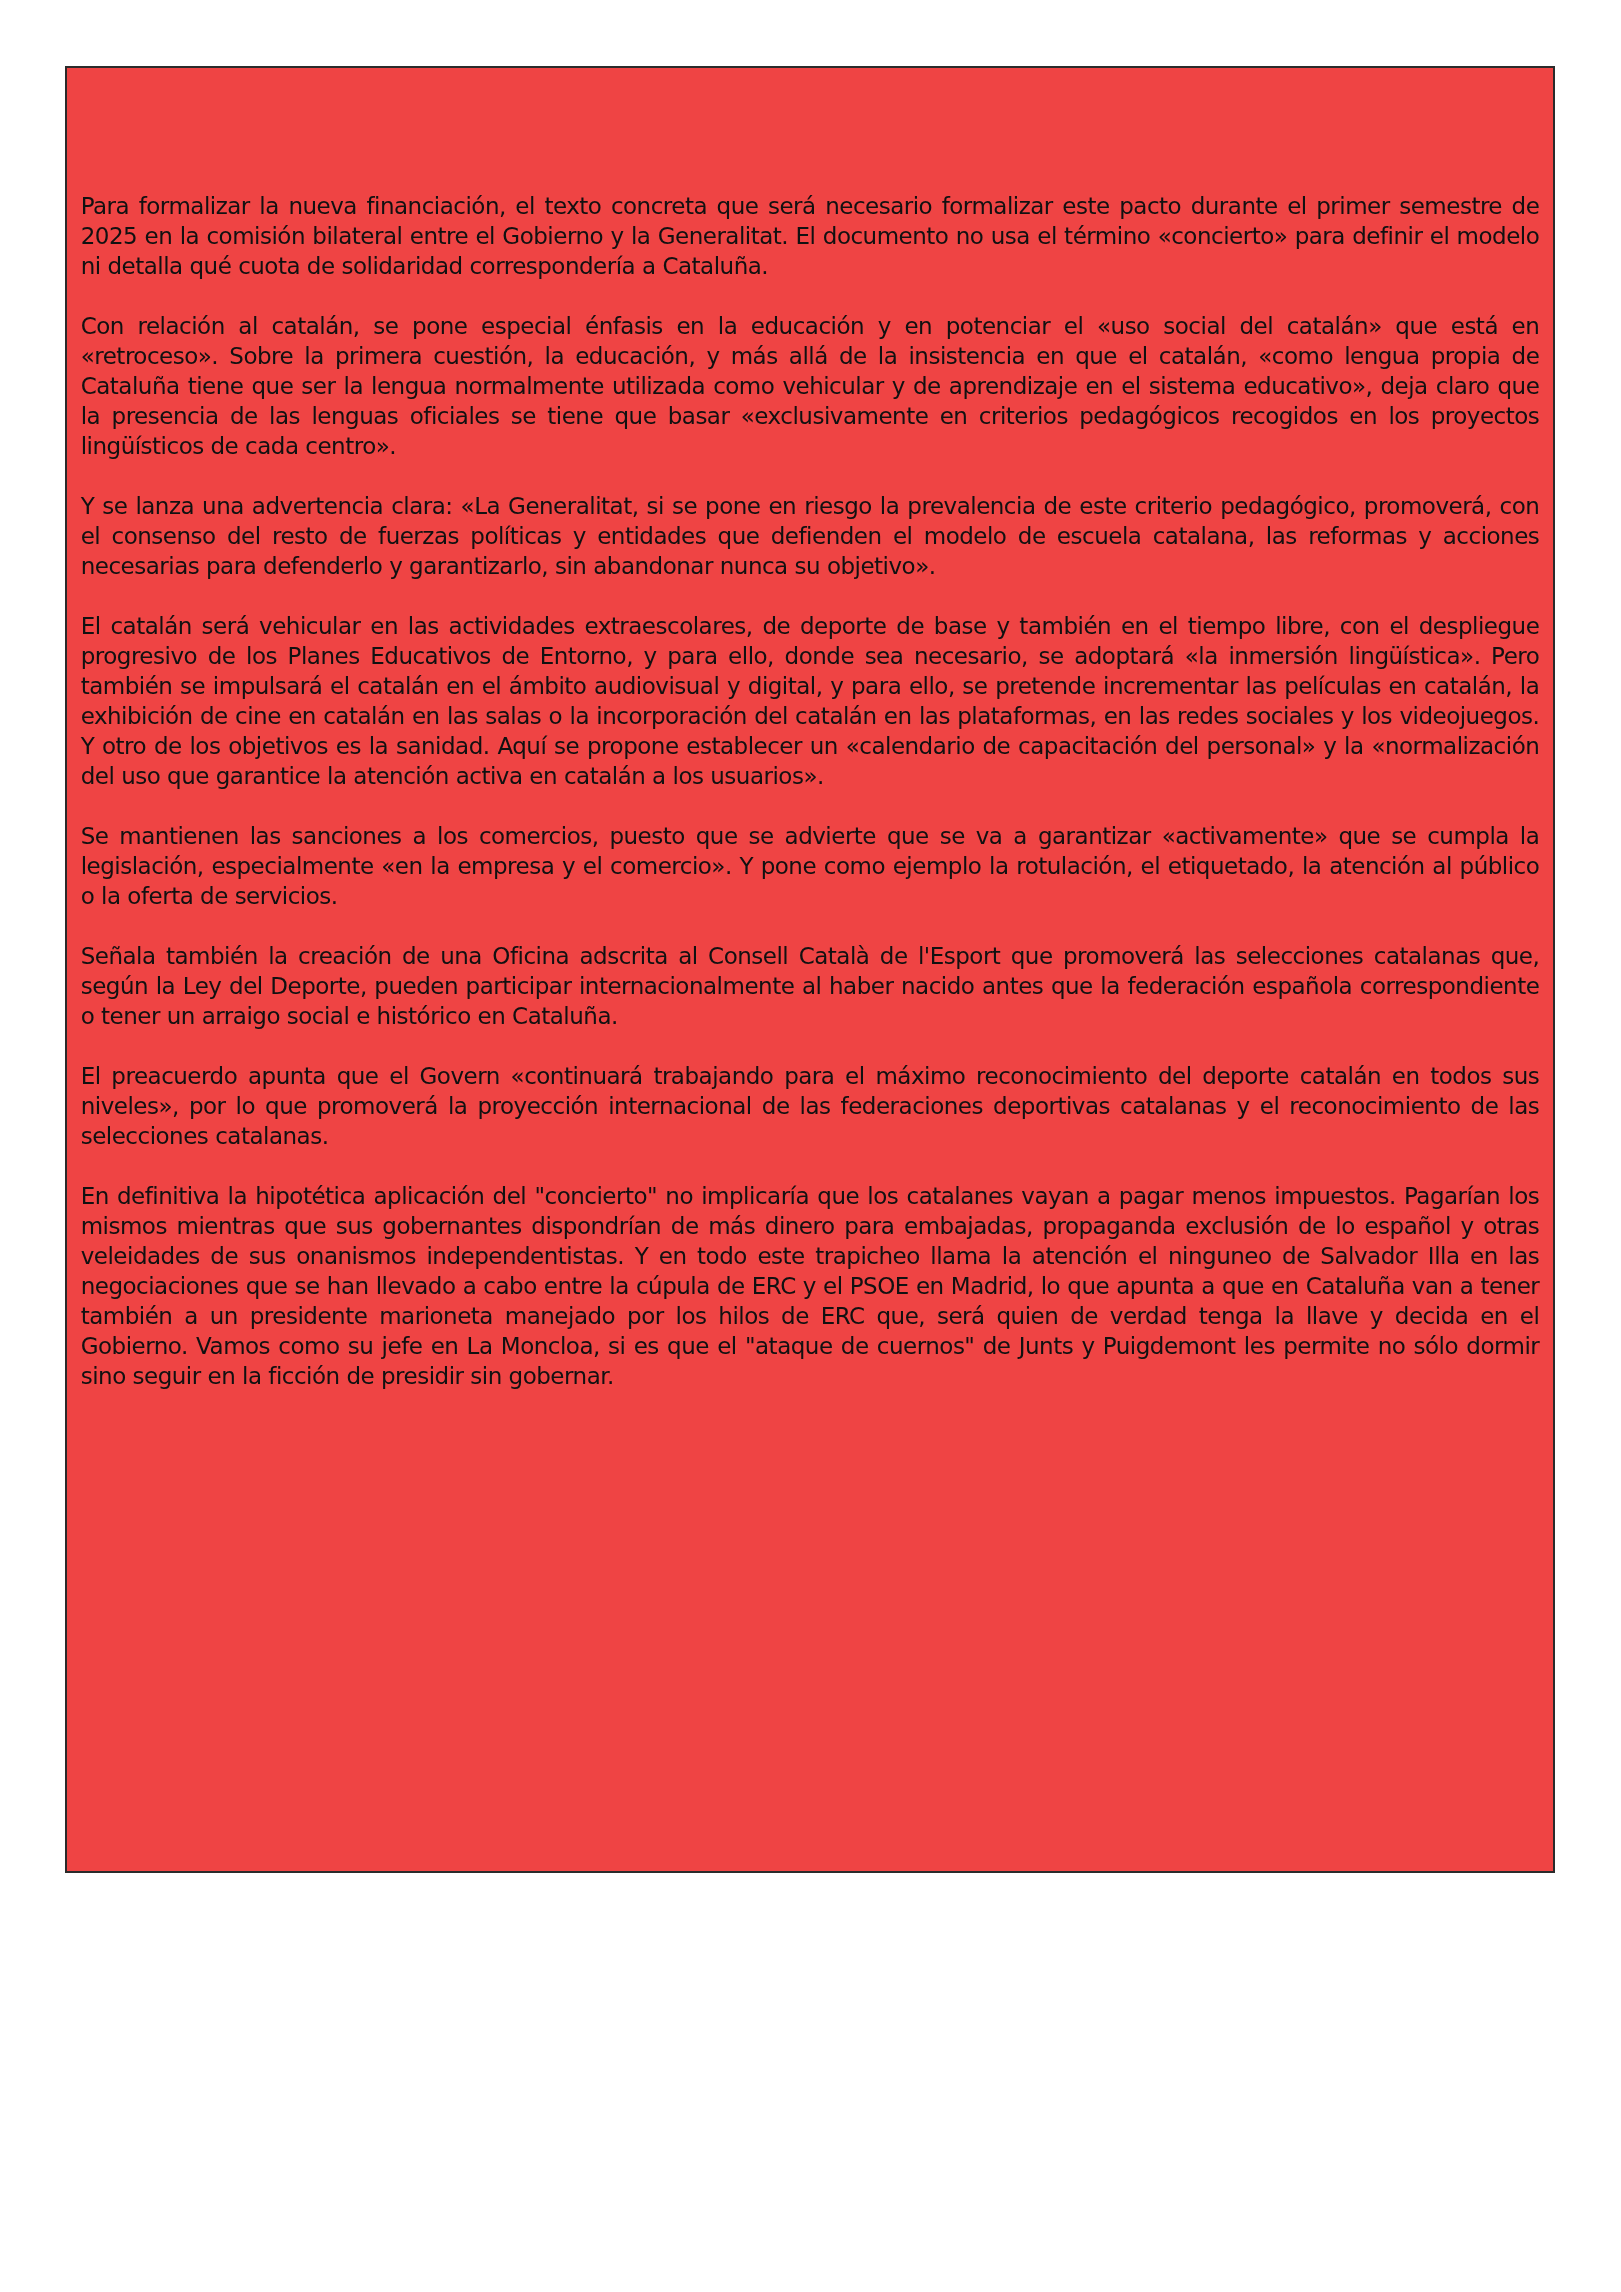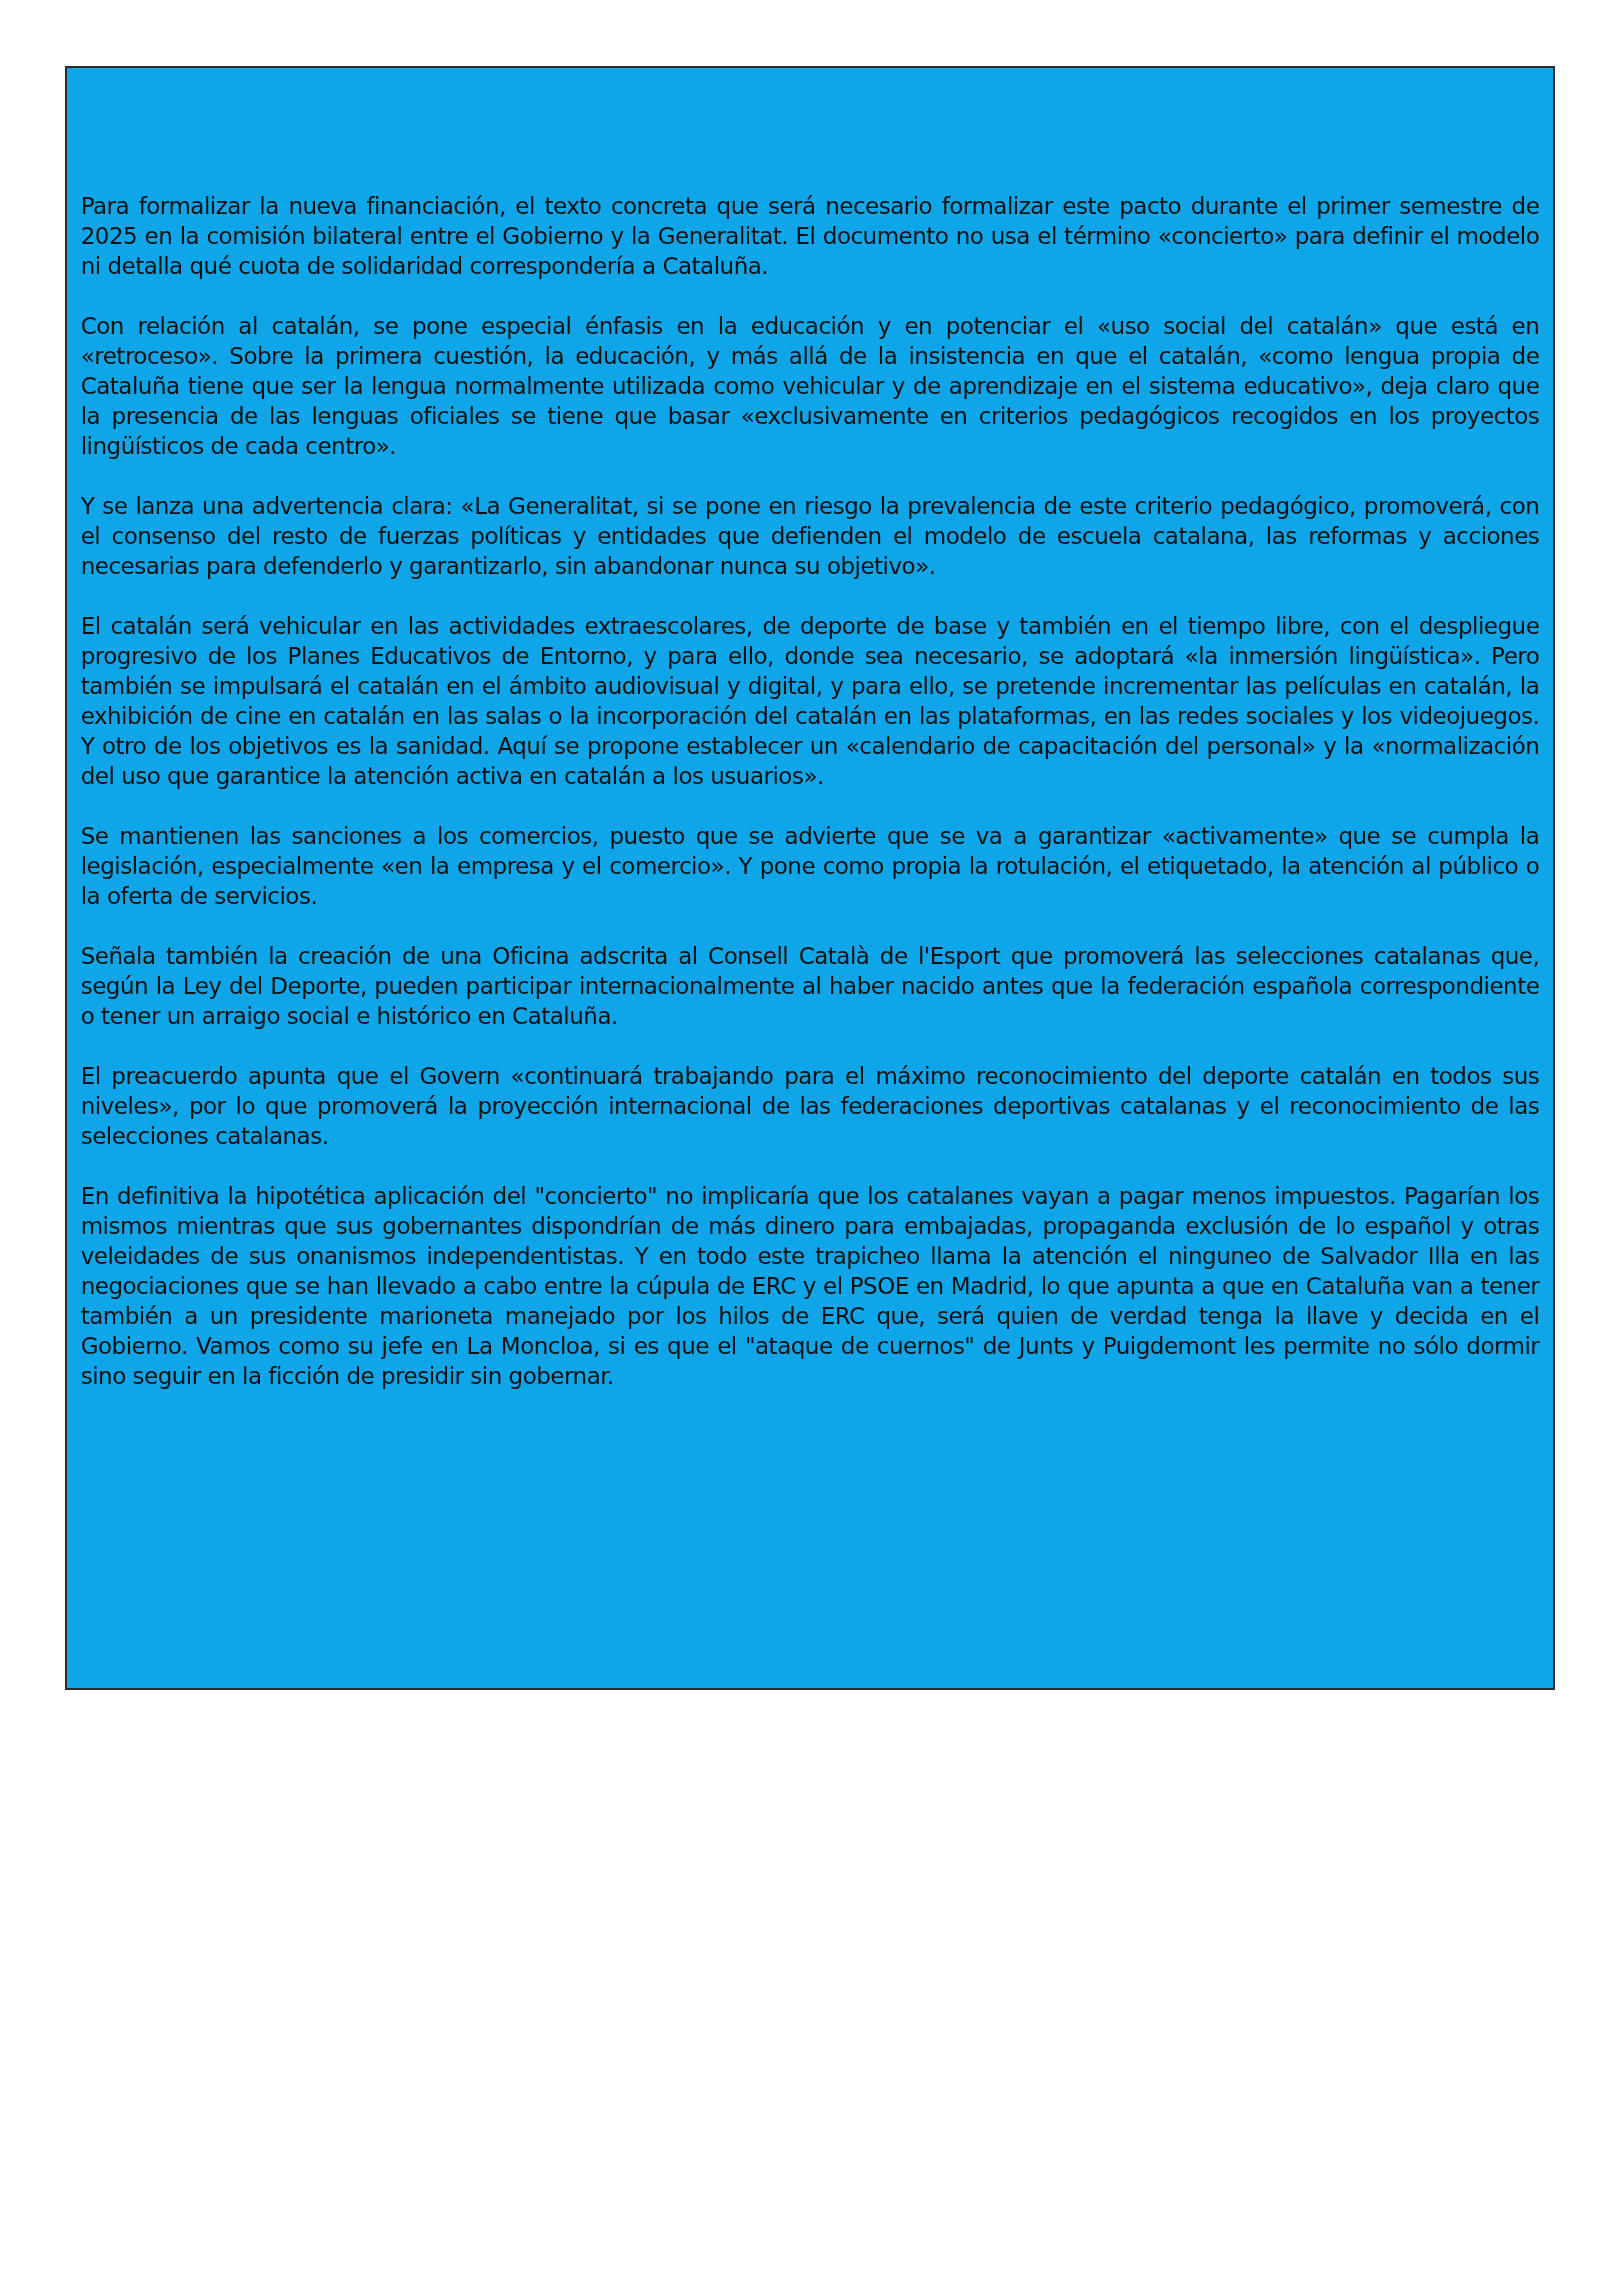--- a/index.html
+++ b/index.html
@@ -11,24 +11,24 @@
       width: 1621px;
       height: 2293px;
       position: relative;
       overflow: hidden;
     }
     .page-frame {
       position: absolute;
       left: 65px;
       top: 66px;
       width: 1490px;
-      height: 1624px;
+      height: 1807px;
       border: 2px solid #2b2b2b;
       box-sizing: border-box;
-      background: #0ea5e9;
+      background: #ef4444;
     }
     .article {
       position: absolute;
       left: 13.7px;
       right: 13.7px;
       top: 123px;
       font-family: "DejaVu Sans", sans-serif;
       font-size: 23px;
       line-height: 30px;
       color: #111111;
@@ -42,19 +42,19 @@
   </style>
 </head>
 <body>
 
 <div class="page-frame">
   <div class="article">
     <p>Para formalizar la nueva financiación, el texto concreta que será necesario formalizar este pacto durante el primer semestre de 2025 en la comisión bilateral entre el Gobierno y la Generalitat. El documento no usa el término «concierto» para definir el modelo ni detalla qué cuota de solidaridad correspondería a Cataluña.</p>
     <p>Con relación al catalán, se pone especial énfasis en la educación y en potenciar el «uso social del catalán» que está en «retroceso». Sobre la primera cuestión, la educación, y más allá de la insistencia en que el catalán, «como lengua propia de Cataluña tiene que ser la lengua normalmente utilizada como vehicular y de aprendizaje en el sistema educativo», deja claro que la presencia de las lenguas oficiales se tiene que basar «exclusivamente en criterios pedagógicos recogidos en los proyectos lingüísticos de cada centro».</p>
     <p>Y se lanza una advertencia clara: «La Generalitat, si se pone en riesgo la prevalencia de este criterio pedagógico, promoverá, con el consenso del resto de fuerzas políticas y entidades que defienden el modelo de escuela catalana, las reformas y acciones necesarias para defenderlo y garantizarlo, sin abandonar nunca su objetivo».</p>
     <p>El catalán será vehicular en las actividades extraescolares, de deporte de base y también en el tiempo libre, con el despliegue progresivo de los Planes Educativos de Entorno, y para ello, donde sea necesario, se adoptará «la inmersión lingüística». Pero también se impulsará el catalán en el ámbito audiovisual y digital, y para ello, se pretende incrementar las películas en catalán, la exhibición de cine en catalán en las salas o la incorporación del catalán en las plataformas, en las redes sociales y los videojuegos. Y otro de los objetivos es la sanidad. Aquí se propone establecer un «calendario de capacitación del personal» y la «normalización del uso que garantice la atención activa en catalán a los usuarios».</p>
-    <p>Se mantienen las sanciones a los comercios, puesto que se advierte que se va a garantizar «activamente» que se cumpla la legislación, especialmente «en la empresa y el comercio». Y pone como propia la rotulación, el etiquetado, la atención al público o la oferta de servicios.</p>
+    <p>Se mantienen las sanciones a los comercios, puesto que se advierte que se va a garantizar «activamente» que se cumpla la legislación, especialmente «en la empresa y el comercio». Y pone como ejemplo la rotulación, el etiquetado, la atención al público o la oferta de servicios.</p>
     <p>Señala también la creación de una Oficina adscrita al Consell Català de l'Esport que promoverá las selecciones catalanas que, según la Ley del Deporte, pueden participar internacionalmente al haber nacido antes que la federación española correspondiente o tener un arraigo social e histórico en Cataluña.</p>
     <p>El preacuerdo apunta que el Govern «continuará trabajando para el máximo reconocimiento del deporte catalán en todos sus niveles», por lo que promoverá la proyección internacional de las federaciones deportivas catalanas y el reconocimiento de las selecciones catalanas.</p>
     <p>En definitiva la hipotética aplicación del "concierto" no implicaría que los catalanes vayan a pagar menos impuestos. Pagarían los mismos mientras que sus gobernantes dispondrían de más dinero para embajadas, propaganda exclusión de lo español y otras veleidades de sus onanismos independentistas. Y en todo este trapicheo llama la atención el ninguneo de Salvador Illa en las negociaciones que se han llevado a cabo entre la cúpula de ERC y el PSOE en Madrid, lo que apunta a que en Cataluña van a tener también a un presidente marioneta manejado por los hilos de ERC que, será quien de verdad tenga la llave y decida en el Gobierno. Vamos como su jefe en La Moncloa, si es que el "ataque de cuernos" de Junts y Puigdemont les permite no sólo dormir sino seguir en la ficción de presidir sin gobernar.</p>
   </div>
 </div>
 
 
 </body></html>

